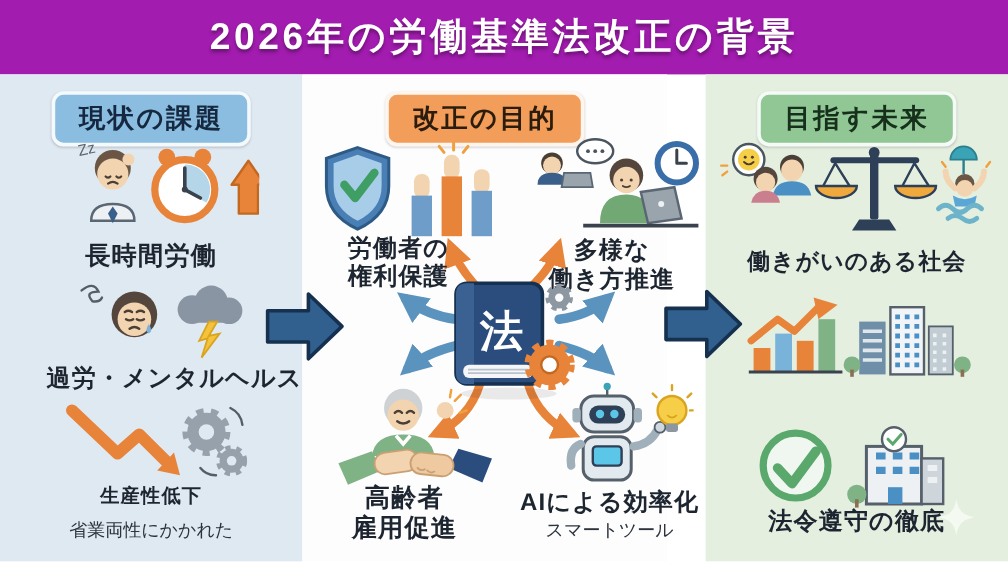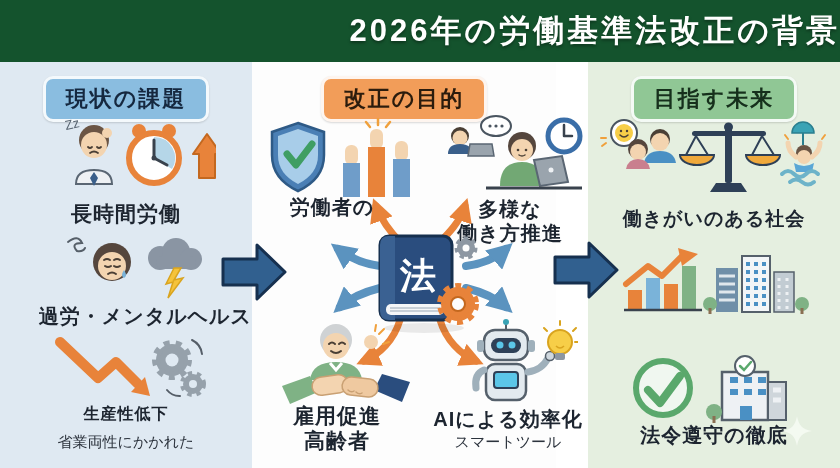--- a/index.html
+++ b/index.html
@@ -5,21 +5,21 @@
   * { margin:0; padding:0; box-sizing:border-box; }
   html,body { width:840px; height:468px; }
   body {
     position:relative; overflow:hidden; background:#fff;
     font-family:"Liberation Sans","DejaVu Sans",sans-serif;
     color:#1d2530;
   }
   
   .banner {
     position:absolute; left:0; top:0; width:840px; height:62px;
-    background:#14532d; display:flex; align-items:center; justify-content:flex-end;
+    background:#a21caf; display:flex; align-items:center; justify-content:center;
   }
   .banner h1 {
     color:#fff; font-size:31px; font-weight:bold; letter-spacing:3px;
     text-shadow:0 2px 3px rgba(0,0,0,.35);
   }
   
   .col { position:absolute; top:62px; bottom:0; }
   .col-issues  { left:0;   width:252px; background:#dfe9f2; }
   .col-purpose { left:252px; width:304px; background:#fdfdfd; }
   .col-future  { left:588px; width:252px; background:#e5efe0; }
@@ -160,20 +160,21 @@
       <rect x="79" y="28" width="13" height="20" rx="6" fill="#f3d4b0"></rect>
         <rect x="77" y="46" width="17" height="34" fill="#6f9dc9"></rect>
       <rect x="104" y="12" width="13" height="20" rx="6" fill="#f3d4b0"></rect>
         <rect x="102" y="30" width="17" height="50" fill="#e8833a"></rect>
       <rect x="129" y="24" width="13" height="20" rx="6" fill="#f3d4b0"></rect>
         <rect x="127" y="42" width="17" height="38" fill="#6f9dc9"></rect>
     </g>
   </svg>
   <div class="abs lbl p1-lbl">
     <div>労働者の</div>
+    <div>権利保護</div>
   </div>
 
   <svg class="abs p2-icon" width="156" height="88" viewBox="0 0 156 88">
     <circle cx="30" cy="22" r="9" fill="#4a3f35"></circle>
       <circle cx="30" cy="24" r="7.5" fill="#f3d4b0"></circle>
     <path d="M18,40 q0,-10 12,-10 q12,0 12,10 Z" fill="#3a5f8a"></path>
     <polygon points="40,30 62,30 64,42 38,42" fill="#9aa4ad" stroke="#5a6673" stroke-width="1.5"></polygon>
     <ellipse cx="66" cy="12" rx="15" ry="10" fill="#fff" stroke="#4a5560" stroke-width="2"></ellipse>
     <circle cx="60" cy="12" r="1.6" fill="#4a5560"></circle>
       <circle cx="66" cy="12" r="1.6" fill="#4a5560"></circle>
@@ -218,22 +219,22 @@
     <path d="M54,43 l6,7 6,-7" stroke="#fff" stroke-width="3" fill="none"></path>
     <circle cx="95" cy="22" r="7" fill="#f3d4b0"></circle>
     <path d="M103,14 l5,-5 M107,24 l6,-2 M99,11 l1,-6" stroke="#f0a03c" stroke-width="2" stroke-linecap="round"></path>
     <polygon points="6,66 34,56 42,72 14,84" fill="#7fb285"></polygon>
     <polygon points="134,62 106,54 98,70 126,82" fill="#2a4d7e"></polygon>
     <rect x="36" y="56" width="36" height="18" rx="9" fill="#f3d4b0" stroke="#c9a073" stroke-width="1.5" transform="rotate(-8 54 65)"></rect>
     <rect x="66" y="58" width="36" height="18" rx="9" fill="#efc9a0" stroke="#c9a073" stroke-width="1.5" transform="rotate(6 84 67)"></rect>
     <path d="M72,70 q3,3 6,1 M80,72 q3,3 6,1" stroke="#c9a073" stroke-width="1.5" fill="none" stroke-linecap="round"></path>
   </svg>
   <div class="abs lbl p3-lbl">
+    <div>高齢者</div>
     <div>雇用促進</div>
-    <div>高齢者</div>
   </div>
 
   <svg class="abs p4-icon" width="140" height="95" viewBox="0 0 140 95">
     <path d="M68,12 V5" stroke="#55606b" stroke-width="2"></path>
       <circle cx="68" cy="4" r="3" fill="#3aa3b5"></circle>
     <rect x="46" y="12" width="44" height="30" rx="11" fill="#e3eaef" stroke="#55606b" stroke-width="2.5"></rect>
     <rect x="39" y="22" width="7" height="12" rx="3" fill="#9fb0bb"></rect>
       <rect x="90" y="22" width="7" height="12" rx="3" fill="#9fb0bb"></rect>
     <rect x="53" y="20" width="30" height="15" rx="7.5" fill="#2e4057"></rect>
     <circle cx="62" cy="27" r="3.5" fill="#5bc6e8"></circle>

